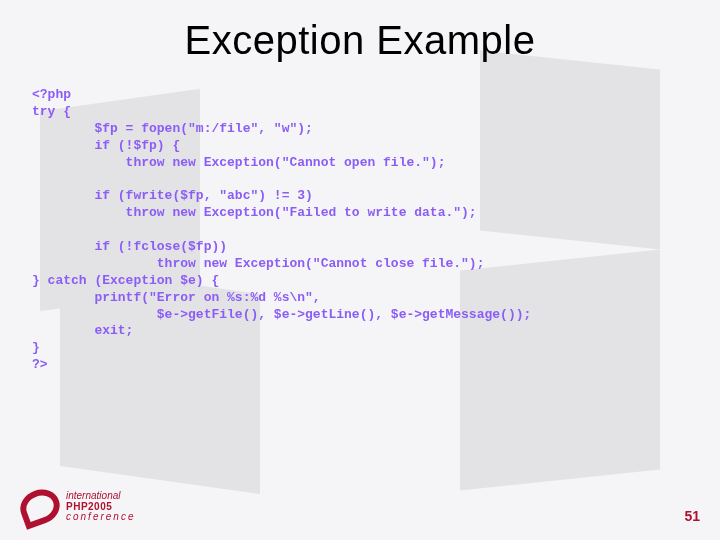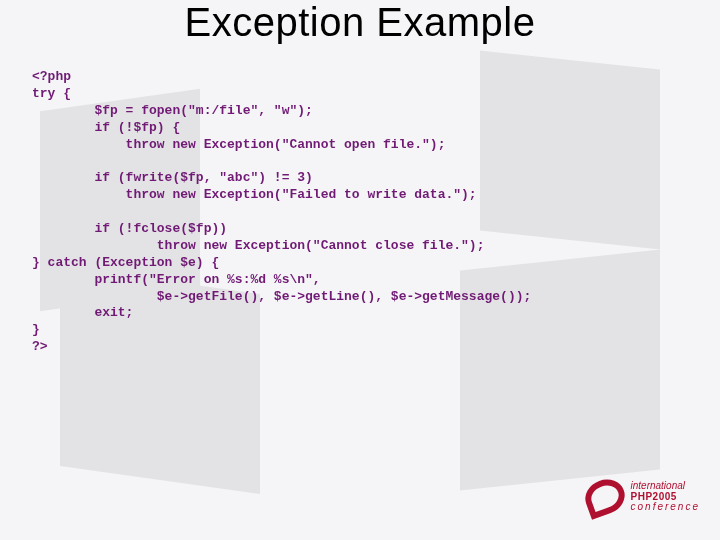--- a/index.html
+++ b/index.html
@@ -16,43 +16,43 @@
   .c1 { width: 160px; height: 200px; left: 40px;  top: 100px; transform: skewY(-8deg); }
   .c2 { width: 180px; height: 180px; left: 480px; top: 60px;  transform: skewY(6deg); }
   .c3 { width: 200px; height: 200px; left: 60px;  top: 280px; transform: skewY(8deg); }
   .c4 { width: 200px; height: 220px; left: 460px; top: 260px; transform: skewY(-6deg); }
   .slide-title {
     position: relative; z-index: 1;
     text-align: center;
     font-size: 40px;
     font-weight: 400;
     color: #000;
+    margin-top: 18px;
     letter-spacing: 0.5px;
   }
   .code-block {
     position: relative; z-index: 1;
     font-family: "Courier New", Courier, monospace;
     font-size: 13px;
     font-weight: bold;
     white-space: pre;
-    color: #701a75;
+    color: #8b5cf6;
     margin: 24px 0 0 32px;
     line-height: 1.3;
   }
   .footer {
     position: absolute;
     bottom: 10px;
     left: 0; right: 0;
     height: 50px;
     z-index: 1;
     display: flex;
     align-items: flex-end;
     justify-content: space-between;
     padding: 0 20px 6px 20px;
-    flex-direction: column;
   }
   .logo {
     display: flex;
     align-items: center;
     gap: 6px;
   }
   .logo-swoosh {
     width: 40px; height: 34px;
     background: #b01030;
     border-radius: 50% 50% 50% 0;

